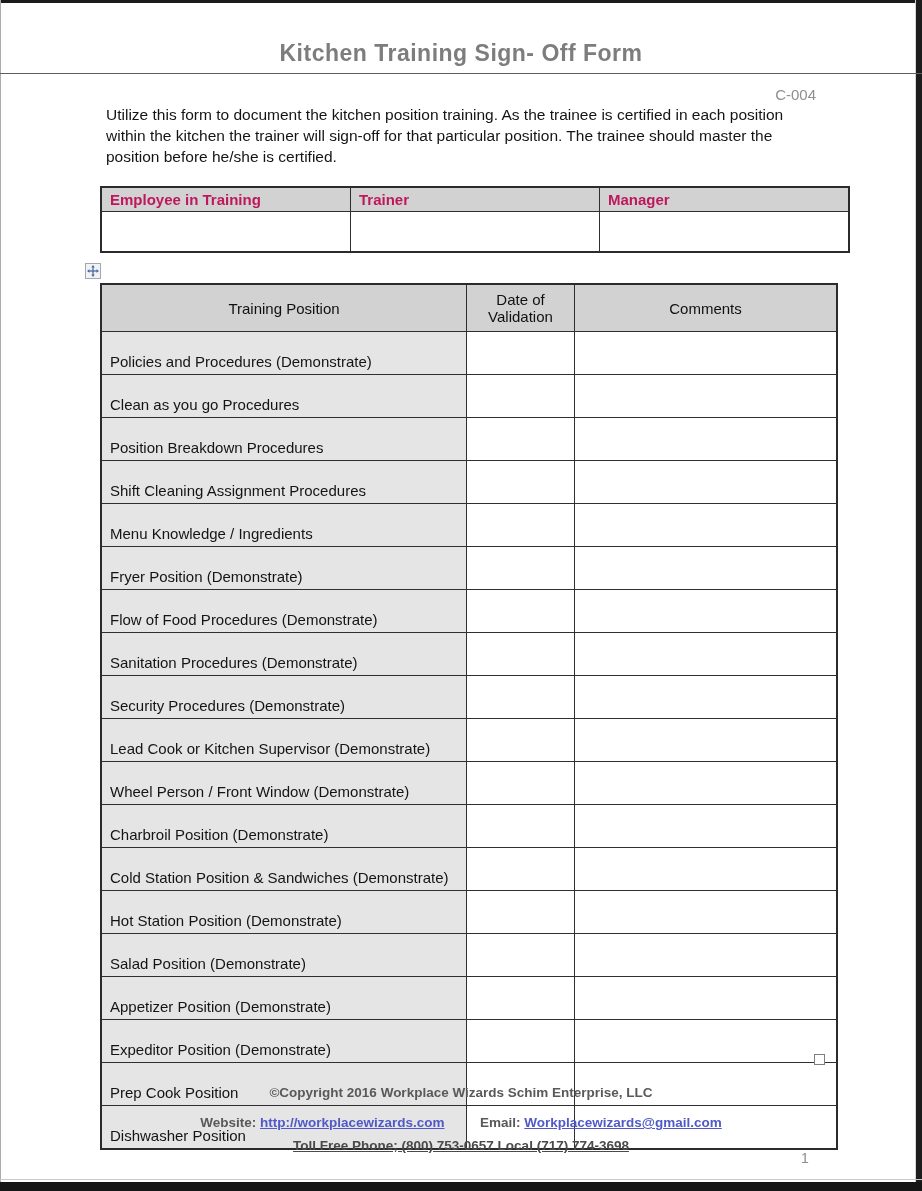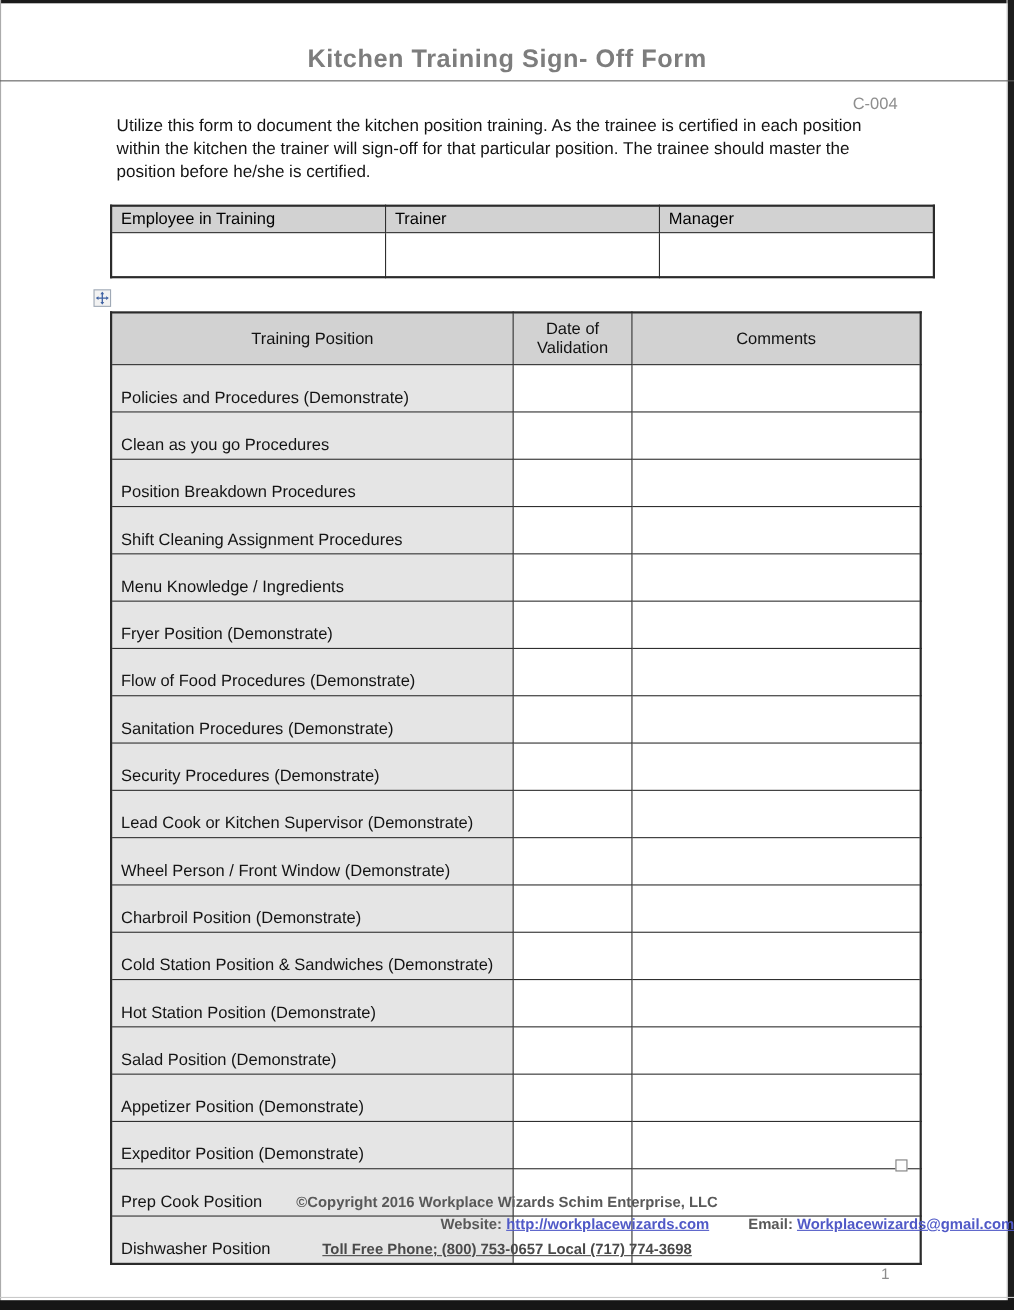--- a/index.html
+++ b/index.html
@@ -36,21 +36,21 @@
   }
 
   table{border-collapse:collapse;table-layout:fixed;}
   .people-table{
     position:absolute;top:186px;left:100px;width:720px;
     border:2px solid #2b2b2b;
   }
   .people-table th{
     background:#d2d2d2;border:1px solid #2f2f2f;
     height:23px;padding:0 0 0 8px;
-    font-size:15px;font-weight:normal;text-align:left;vertical-align:middle;color:#000000;
+    font-size:15px;font-weight:bold;text-align:left;vertical-align:middle;color:#be185d;
   }
   .people-table td{
     background:#ffffff;border:1px solid #2f2f2f;height:37px;
   }
 
   .move-handle{
     position:absolute;top:263px;left:85px;width:16px;height:16px;
     background:#f2f2f2;border:1px solid #9fa9b6;
     display:flex;align-items:center;justify-content:center;box-sizing:border-box;
   }
@@ -76,21 +76,21 @@
   .resize-handle{
     position:absolute;top:1054px;left:814px;width:11px;height:11px;
     border:1px solid #7e7e7e;background:#fdfdfd;box-sizing:border-box;
   }
 
   .footer{
     position:absolute;top:1085px;left:0;width:100%;
     text-align:center;font-size:13.5px;color:#565656;
   }
   .footer .line1{font-weight:bold;color:#595959;}
-  .footer .line2{margin-top:5px;font-weight:bold;color:#595959;text-align:right;}
+  .footer .line2{margin-top:15px;font-weight:bold;color:#595959;}
   .footer .line2 .gap{display:inline-block;width:28px;}
   .footer a{color:#5059c7;text-decoration:underline;font-weight:bold;}
   .footer .line3{margin-top:8px;font-weight:bold;color:#4a4a4a;text-decoration:underline;}
 
   .page-number{
     position:absolute;top:1150px;left:801px;
     font-size:14px;color:#8c8c8c;
   }
 </style>
 </head>

